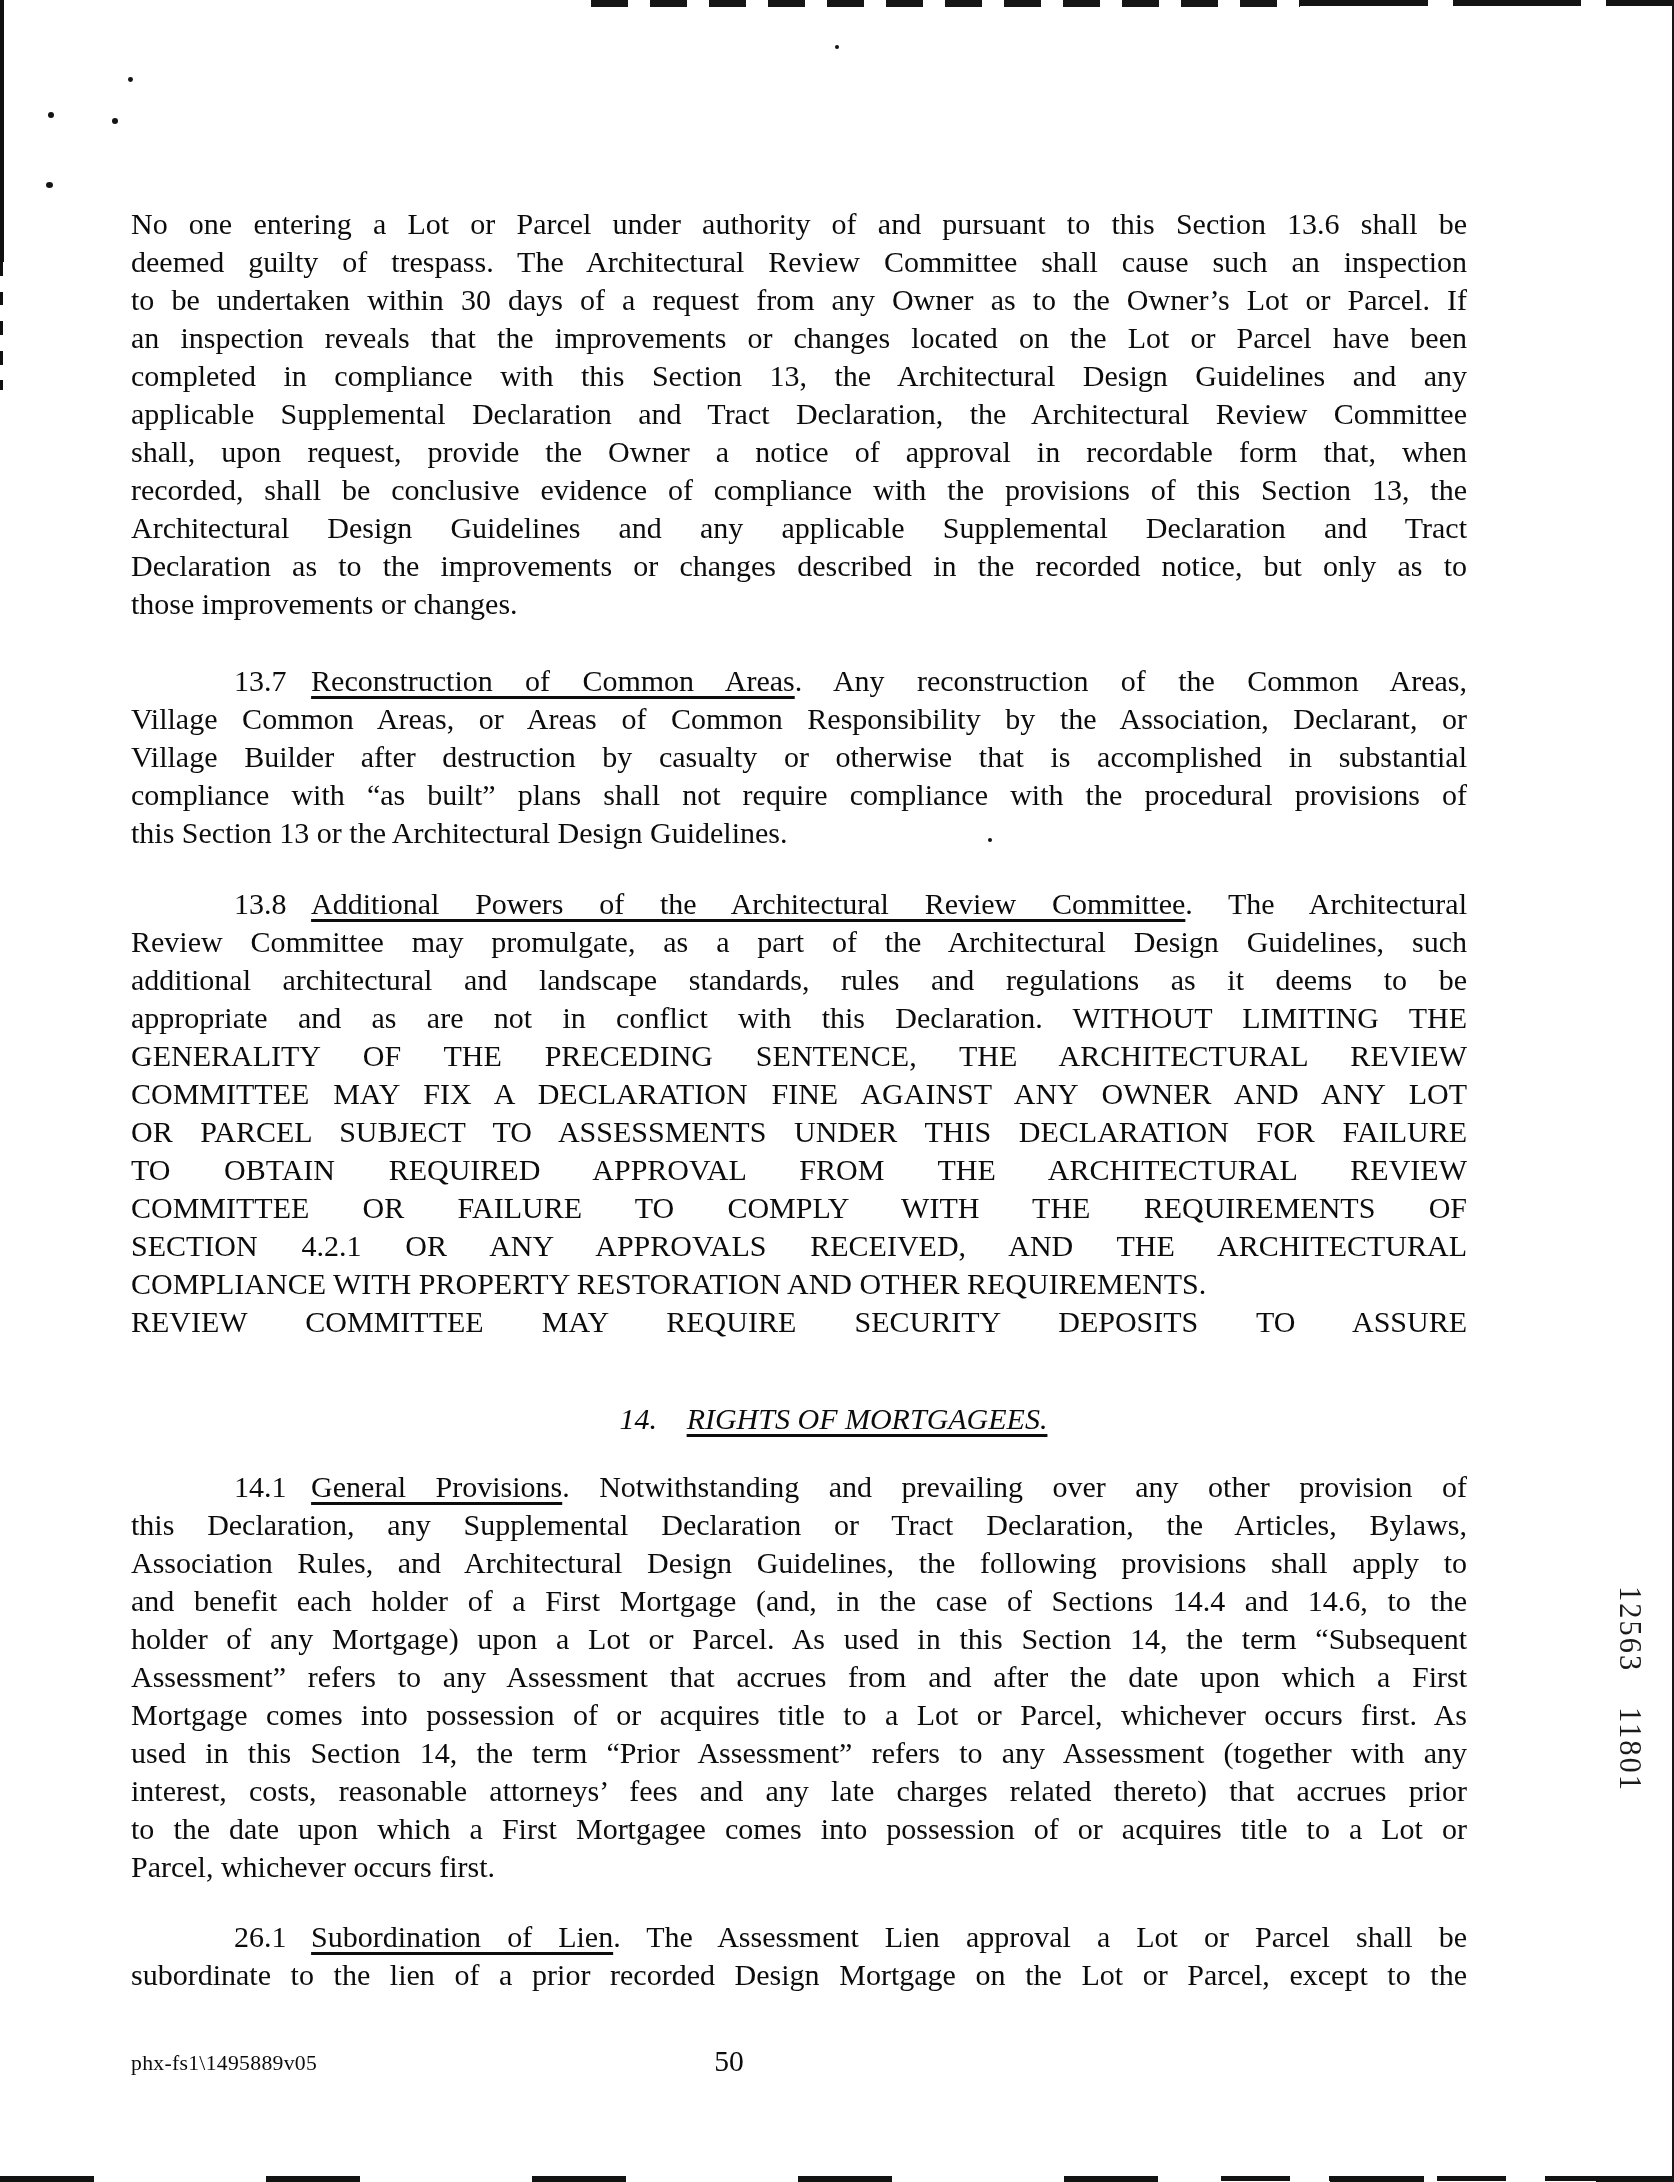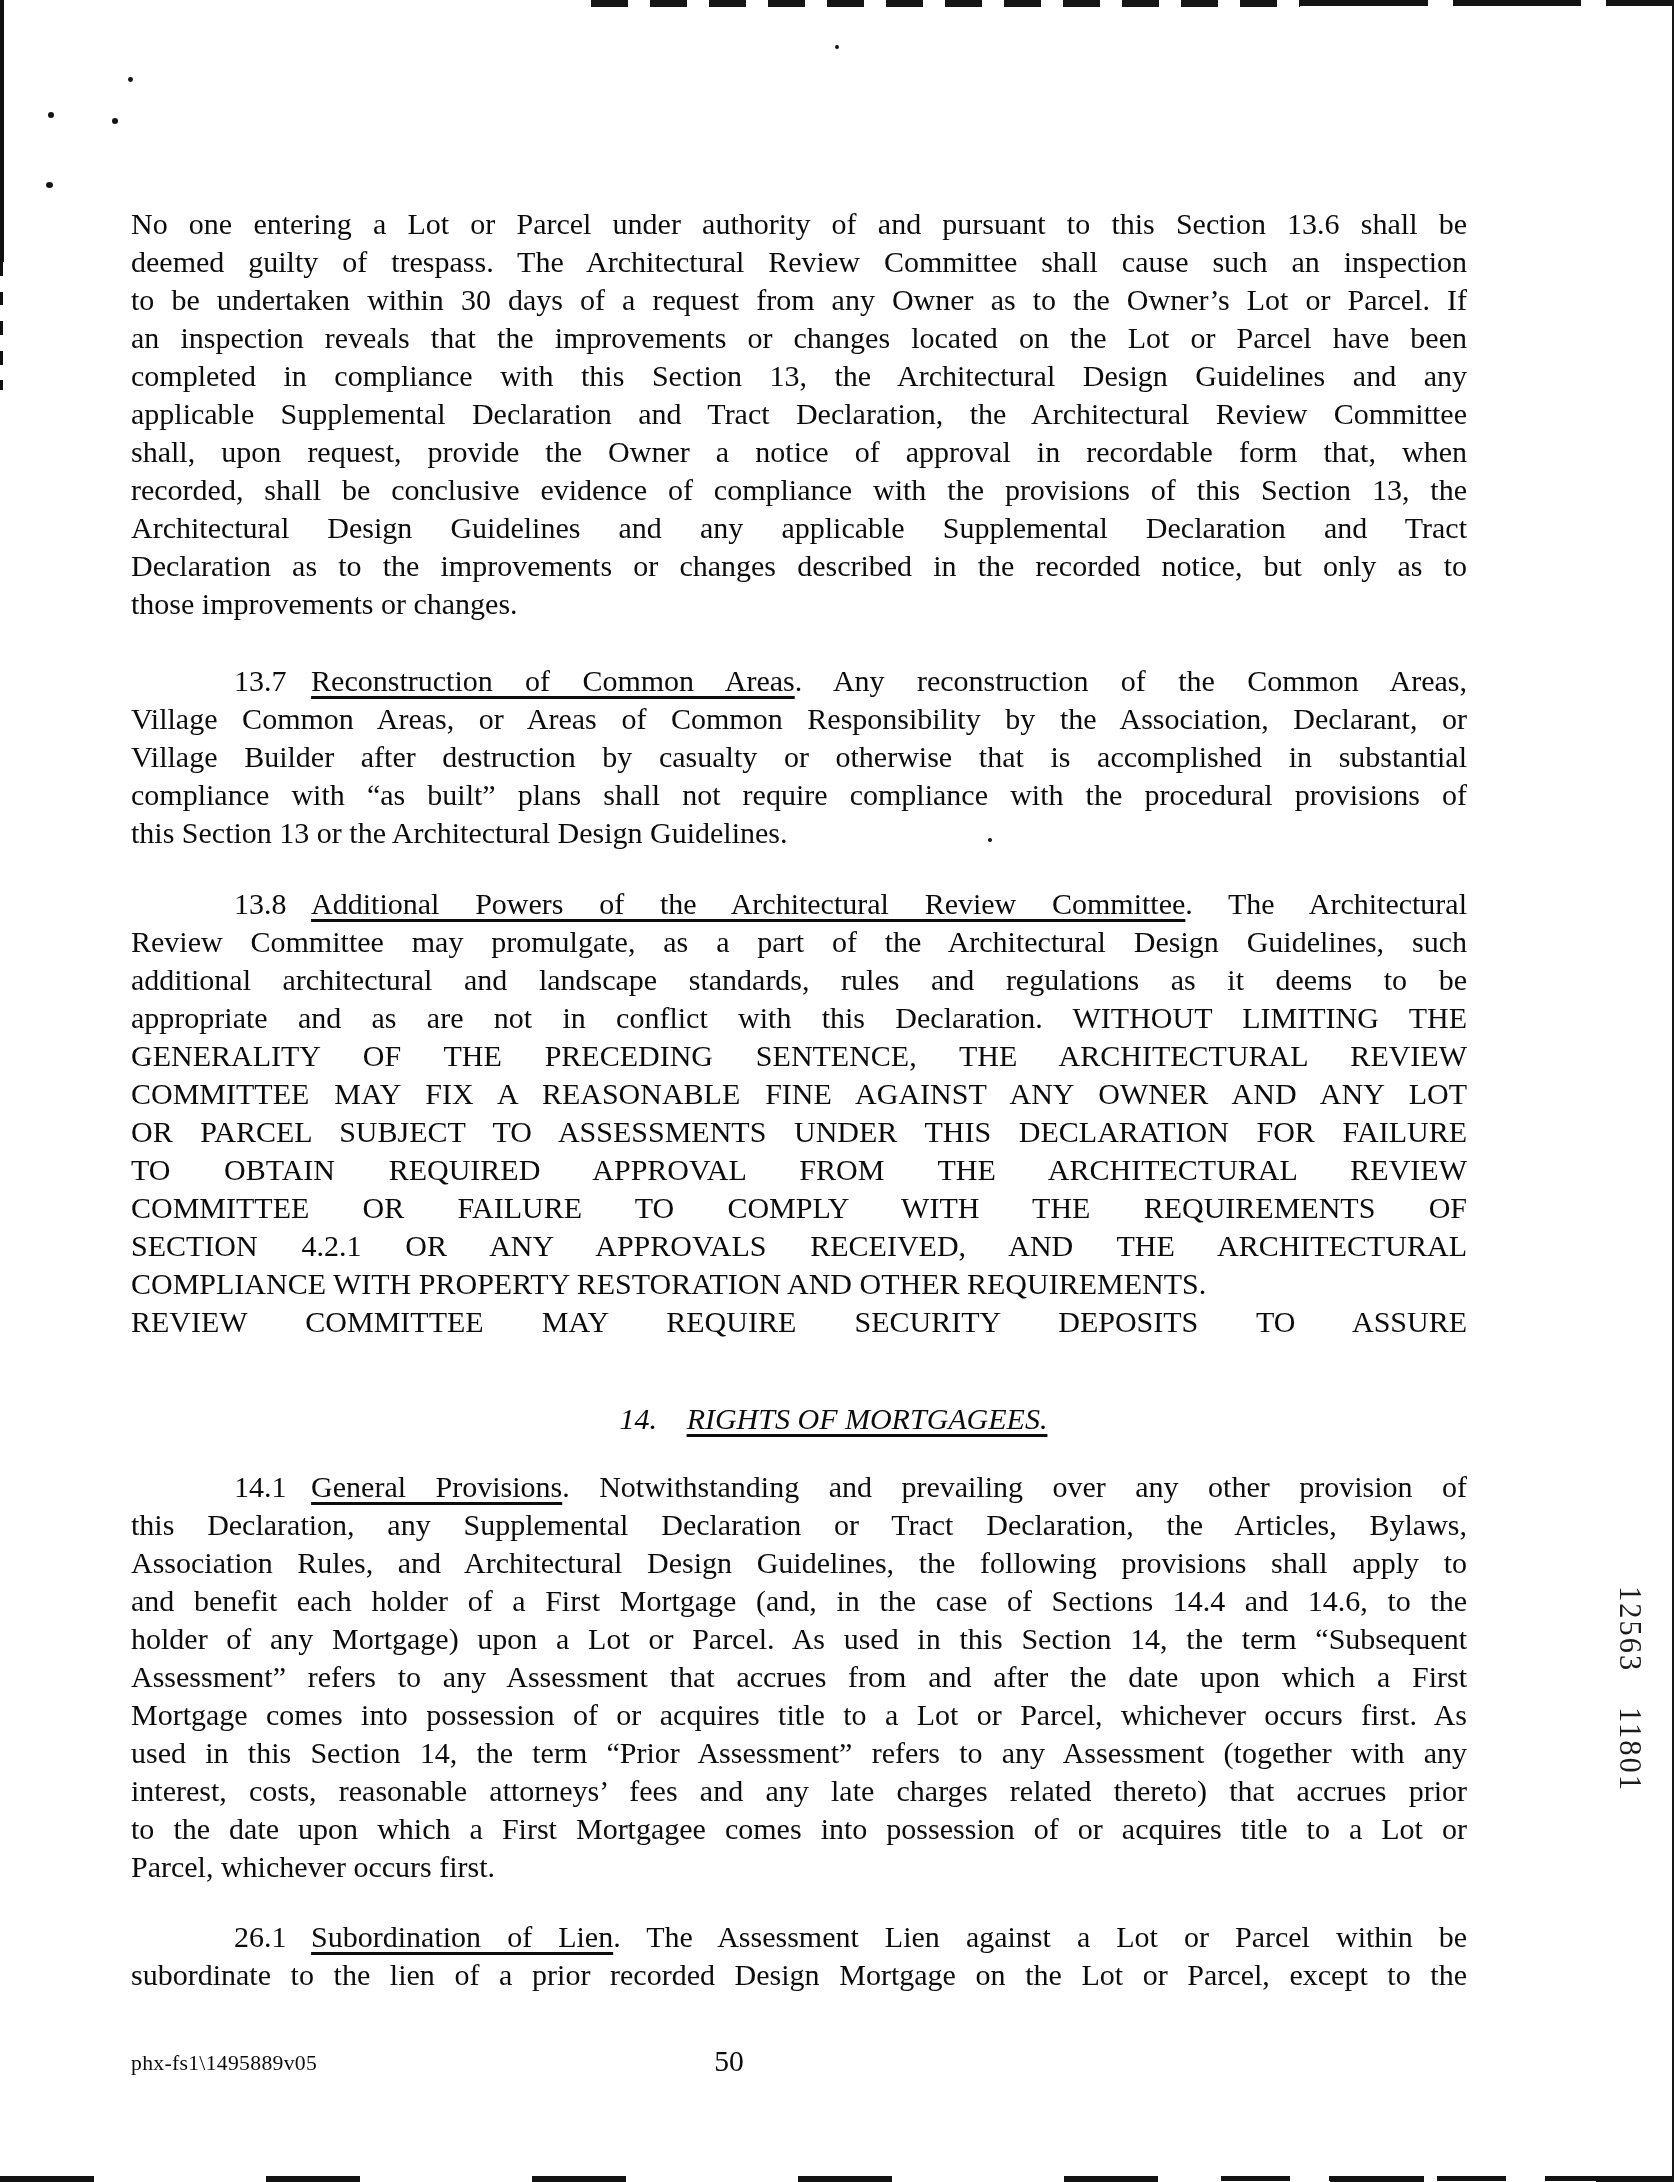--- a/index.html
+++ b/index.html
@@ -117,21 +117,21 @@
       <div class="line just"><span>Village Builder after destruction by casualty or otherwise that is accomplished in substantial</span></div>
       <div class="line just"><span>compliance with “as built” plans shall not require compliance with the procedural provisions of</span></div>
       <div class="line"><span>this Section 13 or the Architectural Design Guidelines.</span></div>
     </div>
     <div class="block paragraph b-section-13-8">
       <div class="line just indent"><span>13.8</span><span class="gap" style="width: 24.6px;"></span><span class="u">Additional Powers of the Architectural Review Committee</span><span>.  The Architectural</span></div>
       <div class="line just"><span>Review Committee may promulgate, as a part of the Architectural Design Guidelines, such</span></div>
       <div class="line just"><span>additional architectural and landscape standards, rules and regulations as it deems to be</span></div>
       <div class="line just"><span>appropriate and as are not in conflict with this Declaration. WITHOUT LIMITING THE</span></div>
       <div class="line just"><span>GENERALITY OF THE PRECEDING SENTENCE, THE ARCHITECTURAL REVIEW</span></div>
-      <div class="line just"><span>COMMITTEE MAY FIX A REASONABLE FINE AGAINST ANY OWNER AND ANY LOT</span></div>
+      <div class="line just"><span>COMMITTEE MAY FIX A DECLARATION FINE AGAINST ANY OWNER AND ANY LOT</span></div>
       <div class="line just"><span>OR PARCEL SUBJECT TO ASSESSMENTS UNDER THIS DECLARATION FOR FAILURE</span></div>
       <div class="line just"><span>TO OBTAIN REQUIRED APPROVAL FROM THE ARCHITECTURAL REVIEW</span></div>
       <div class="line just"><span>COMMITTEE OR FAILURE TO COMPLY WITH THE REQUIREMENTS OF</span></div>
       <div class="line just"><span>SECTION 4.2.1 OR ANY APPROVALS RECEIVED, AND THE ARCHITECTURAL</span></div>
       <div class="line"><span>COMPLIANCE WITH PROPERTY RESTORATION AND OTHER REQUIREMENTS.</span></div>
       <div class="line just"><span>REVIEW COMMITTEE MAY REQUIRE SECURITY DEPOSITS TO ASSURE</span></div>
     </div>
     <div class="block heading b-heading-14">
       <div class="line"><span>14.</span><span class="gap" style="width: 29.6px;"></span><span class="u">RIGHTS OF MORTGAGEES.</span></div>
     </div>
@@ -142,21 +142,21 @@
       <div class="line just"><span>and benefit each holder of a First Mortgage (and, in the case of Sections 14.4 and 14.6, to the</span></div>
       <div class="line just"><span>holder of any Mortgage) upon a Lot or Parcel. As used in this Section 14, the term “Subsequent</span></div>
       <div class="line just"><span>Assessment” refers to any Assessment that accrues from and after the date upon which a First</span></div>
       <div class="line just"><span>Mortgage comes into possession of or acquires title to a Lot or Parcel, whichever occurs first. As</span></div>
       <div class="line just"><span>used in this Section 14, the term “Prior Assessment” refers to any Assessment (together with any</span></div>
       <div class="line just"><span>interest, costs, reasonable attorneys’ fees and any late charges related thereto) that accrues prior</span></div>
       <div class="line just"><span>to the date upon which a First Mortgagee comes into possession of or acquires title to a Lot or</span></div>
       <div class="line"><span>Parcel, whichever occurs first.</span></div>
     </div>
     <div class="block paragraph b-section-14-2">
-      <div class="line just indent"><span>26.1</span><span class="gap" style="width: 24.6px;"></span><span class="u">Subordination of Lien</span><span>.  The Assessment Lien against a Lot or Parcel within be</span></div>
+      <div class="line just indent"><span>26.1</span><span class="gap" style="width: 24.6px;"></span><span class="u">Subordination of Lien</span><span>.  The Assessment Lien approval a Lot or Parcel shall be</span></div>
       <div class="line just"><span>subordinate to the lien of a prior recorded Design Mortgage on the Lot or Parcel, except to the</span></div>
     </div>
   </div>
 
 <div class="footer-ref">phx-fs1\1495889v05</div>
 <div class="footer-page">50</div>
 
 <div class="stamp">
   <span class="g1">12563</span>
   <span class="g2">11801</span>

